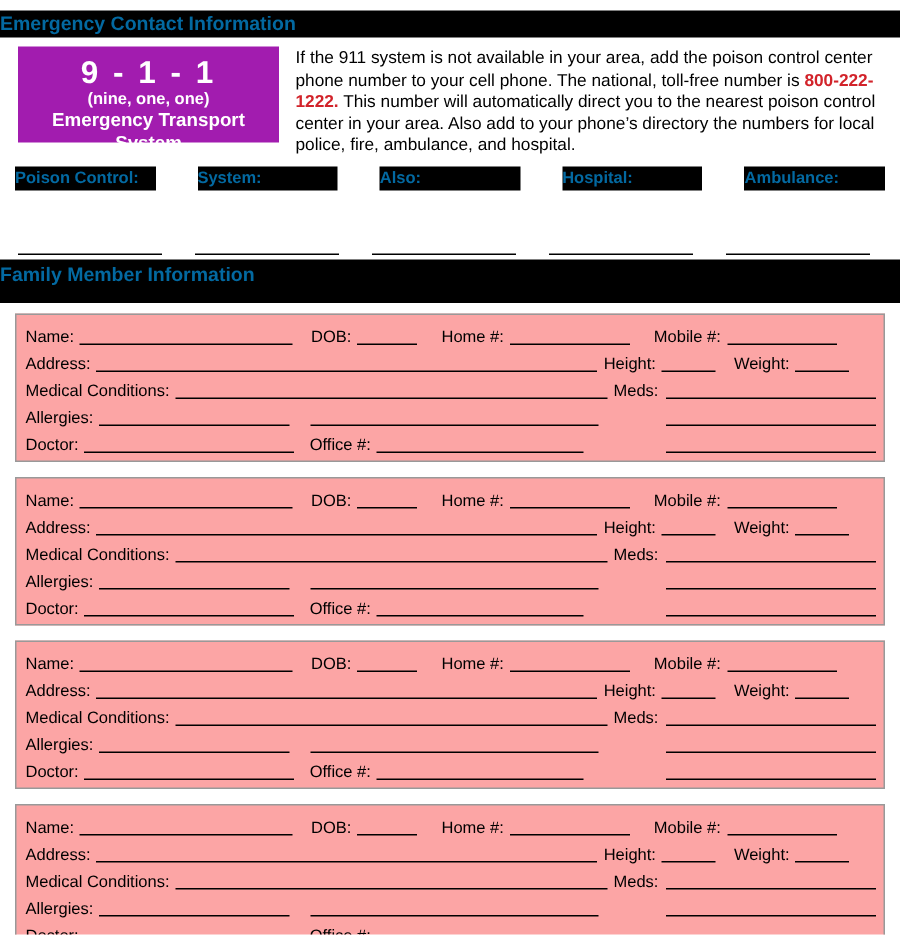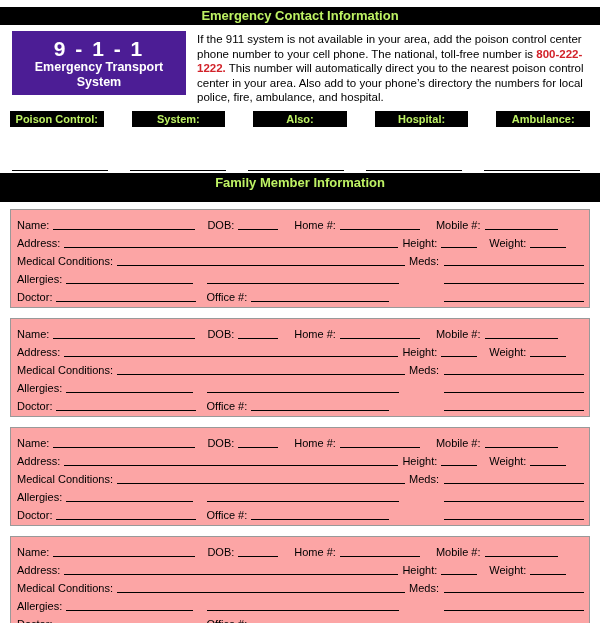--- a/index.html
+++ b/index.html
@@ -3,21 +3,21 @@
 <meta charset="utf-8">
 <style>
   * { box-sizing: border-box; }
   html, body { margin: 0; padding: 0; }
   body {
     width: 600px; height: 623px; overflow: hidden;
     background: #fff; color: #000;
     font-family: "Liberation Sans", sans-serif;
   }
   .bar {
-    background: #000; color: #bef264; font-weight: bold; text-align: center;
+    background: #000; color: #0369a1; font-weight: bold; text-align: left;
   }
   .title-bar { margin-top: 7px; height: 18px; line-height: 18px; font-size: 13px; }
   .family-bar { margin-top: 15px; height: 29px; line-height: 19px; font-size: 13px; }
 
   .info-section { display: flex; margin: 6px 10px 0 12px; }
   .badge {
     width: 174px; height: 64px; flex: 0 0 174px;
     color: #fff; text-align: center; font-weight: bold;
     padding-top: 6px;
   }
@@ -60,22 +60,23 @@
   .ln-allergies2 { width: 192px; margin-left: 14px; }
   .ln-doctor { width: 140px; margin-right: 10px; }
   .ln-office { width: 138px; }
 </style>
 </head>
 <body>
 
 <div class="bar title-bar">Emergency Contact Information</div>
 
 <div class="info-section">
-  <div class="badge" style="background: #4c1d95;">
+  <div class="badge" style="background: #a21caf;">
     <div class="badge-number">9 - 1 - 1</div>
+    <div class="badge-words">(nine, one, one)</div>
     <div class="badge-caption">Emergency Transport System</div>
   </div>
   <div class="instructions"><span>If the 911 system is not available in your area, add the poison control center phone number to your cell phone. The national, toll-free number is </span><span class="phone-number" style="color: rgb(210, 35, 42);">800-222-1222.</span><span> This number will automatically direct you to the nearest poison control center in your area. Also add to your phone’s directory the numbers for local police, fire, ambulance, and hospital.</span></div>
 </div>
 
 <div class="contact-bars">
   <div class="bar contact-bar">Poison Control:</div>
   <div class="bar contact-bar">System:</div>
   <div class="bar contact-bar">Also:</div>
   <div class="bar contact-bar">Hospital:</div>

